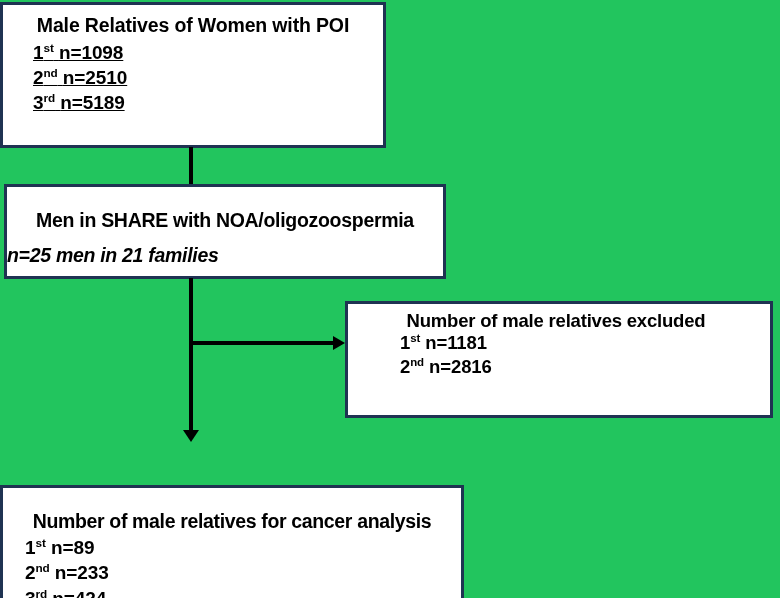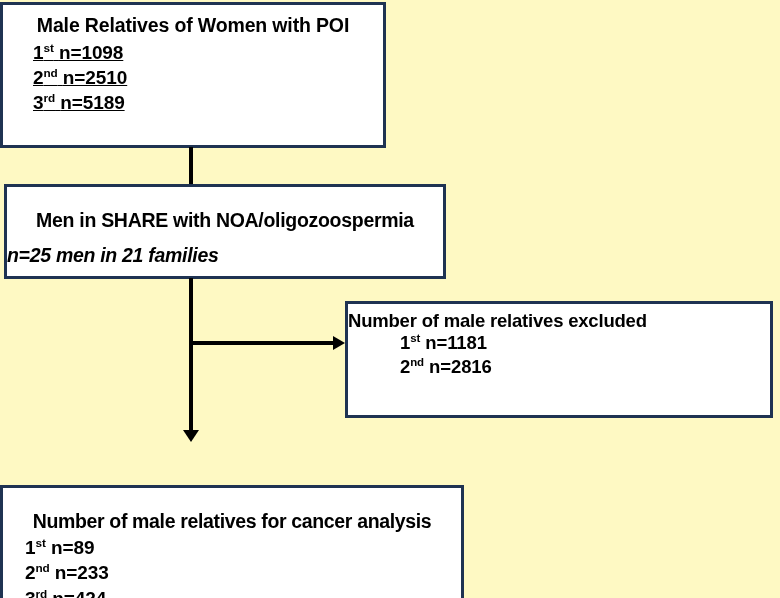--- a/index.html
+++ b/index.html
@@ -10,21 +10,21 @@
   body {
     width: 780px;
     height: 598px;
     font-family: "Liberation Sans", sans-serif;
     overflow: hidden;
   }
   #flowchart {
     position: relative;
     width: 780px;
     height: 598px;
-    background: #fef9c3;
+    background: #22c55e;
   }
   .node-box {
     position: absolute;
     box-sizing: border-box;
     background: #ffffff;
     border: 3px solid #1f3352;
     color: #000000;
     font-weight: bold;
     overflow: hidden;
   }
@@ -92,20 +92,21 @@
   
   #box-excluded {
     left: 345px;
     top: 301px;
     width: 428px;
     height: 117px;
     padding-top: 6px;
   }
   #box-excluded .node-title {
     font-size: 18.5px;
+    text-align: center;
     letter-spacing: -0.2px;
     padding-right: 6px;
   }
   #box-excluded .node-lines {
     font-size: 18.5px;
     padding-left: 52px;
     line-height: 1.3;
     letter-spacing: -0.1px;
     margin-top: -1px;
   }

